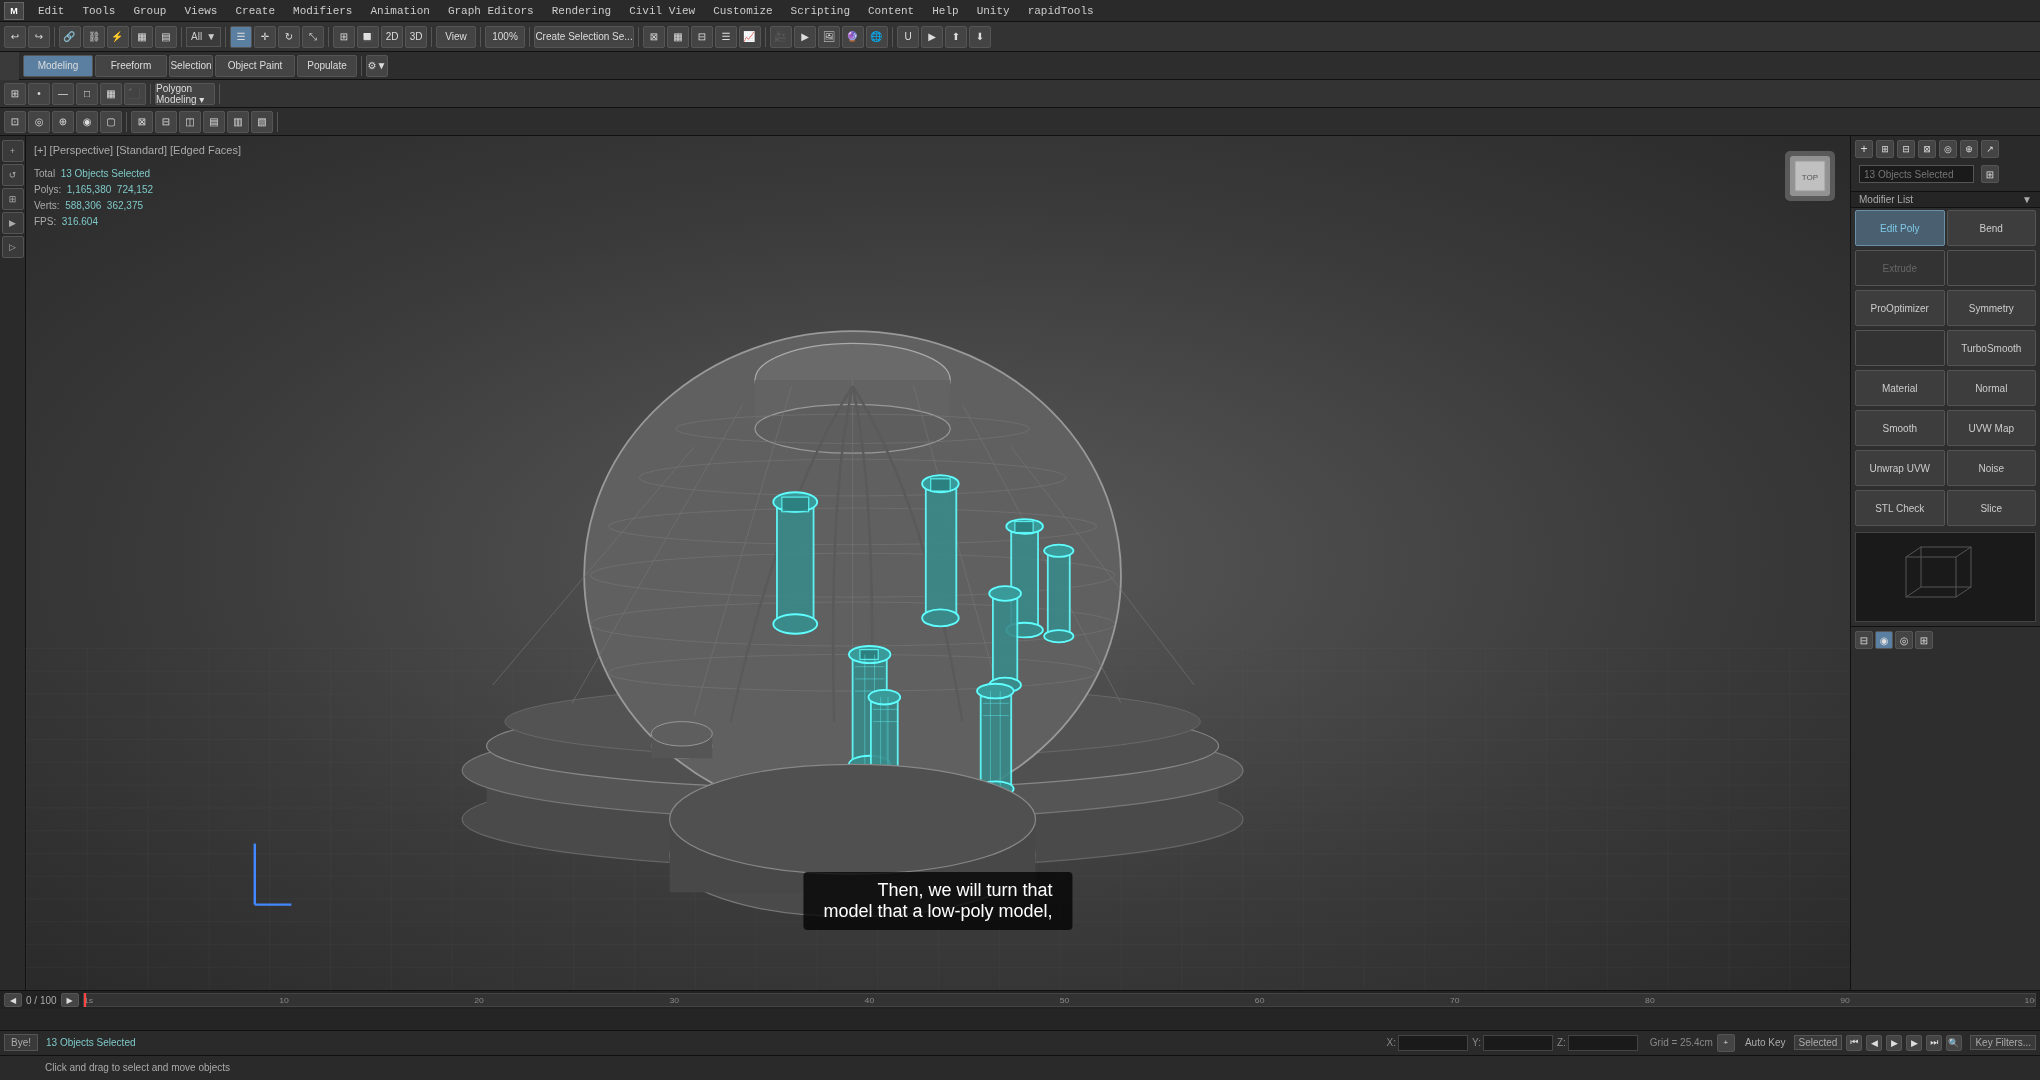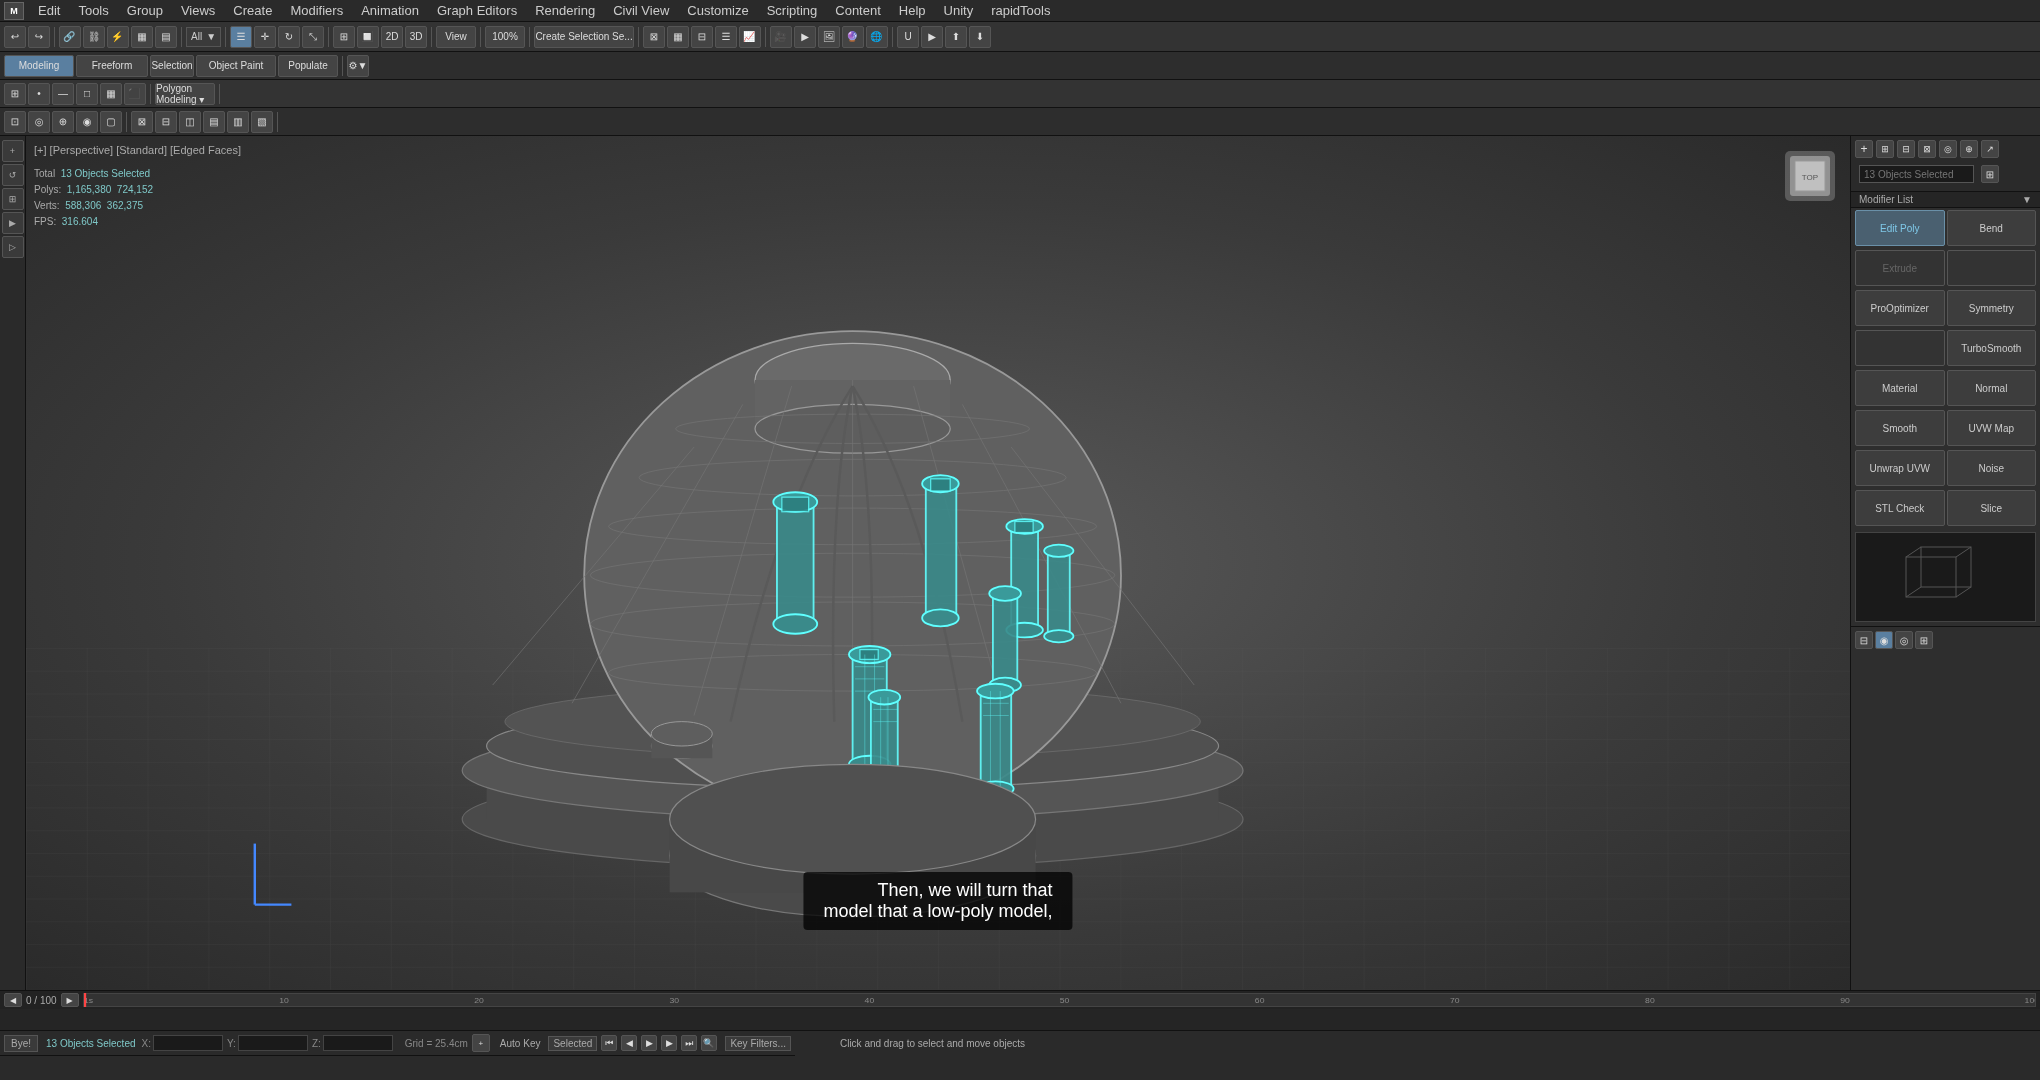--- a/index.html
+++ b/index.html
@@ -30,41 +30,43 @@
       background: #444;
       border: 1px solid #666;
       display: flex; align-items: center; justify-content: center;
       font-size: 9px; color: #fff; font-weight: bold;
       margin-right: 4px;
     }
     .menu-item {
       padding: 2px 8px;
       cursor: pointer;
       color: #ccc;
-      font-size: 13px;
+      font-size: 11px;
+      font-family: Liberation Mono, monospace;
     }
 
     
     #toolbar-row1 {
       display: flex;
       align-items: center;
       background: #333;
       height: 30px;
       border-bottom: 1px solid #111;
       padding: 0 4px;
       gap: 2px;
     }
     #toolbar-row2 {
       display: flex;
       align-items: center;
       background: #2d2d2d;
       height: 28px;
       border-bottom: 1px solid #111;
       padding: 0 4px;
       gap: 2px;
+      margin-left: 19px;
     }
     #toolbar-row3 {
       display: flex;
       align-items: center;
       background: #333;
       height: 28px;
       border-bottom: 1px solid #111;
       padding: 0 4px;
       gap: 2px;
     }
@@ -284,21 +286,21 @@
       display: flex;
       align-items: center;
     }
 
     
     #status-bar {
       height: 50px;
       background: #2a2a2a;
       border-top: 1px solid #111;
       display: flex;
-      flex-direction: row;
+      flex-direction: column;
     }
 
     #status-top {
       display: flex;
       align-items: center;
       height: 25px;
       padding: 0 4px;
       gap: 6px;
       border-bottom: 1px solid #111;
     }

